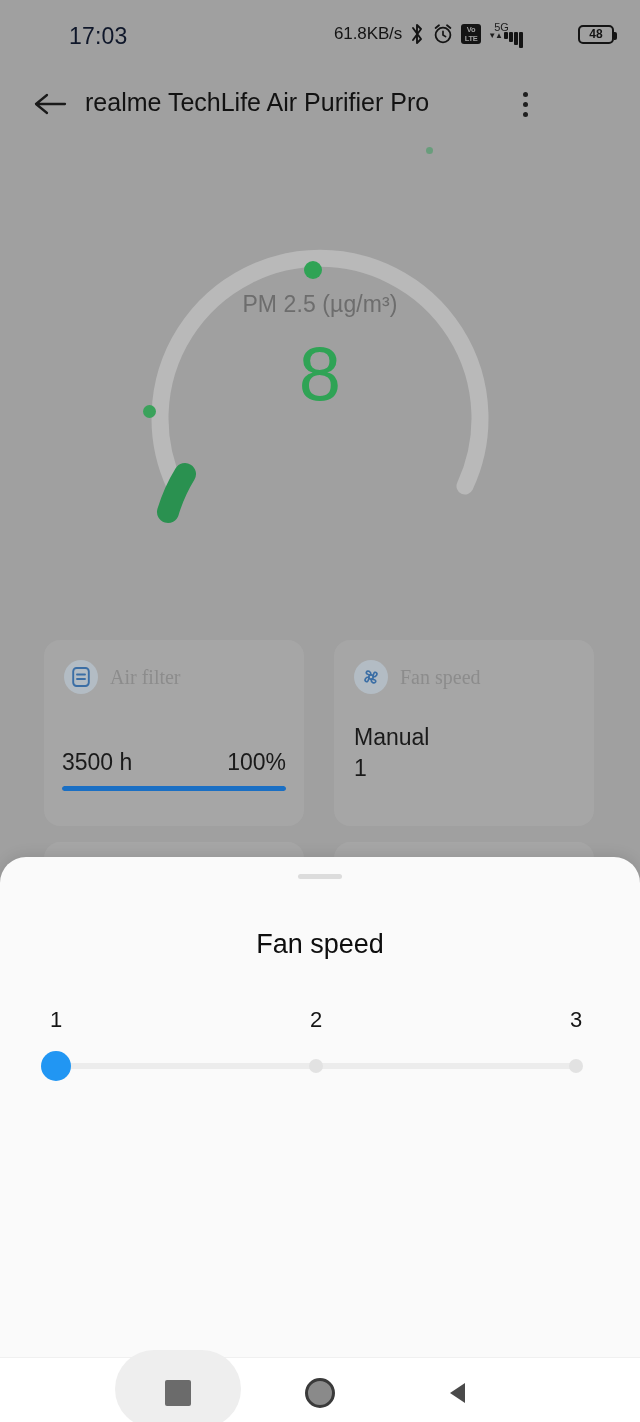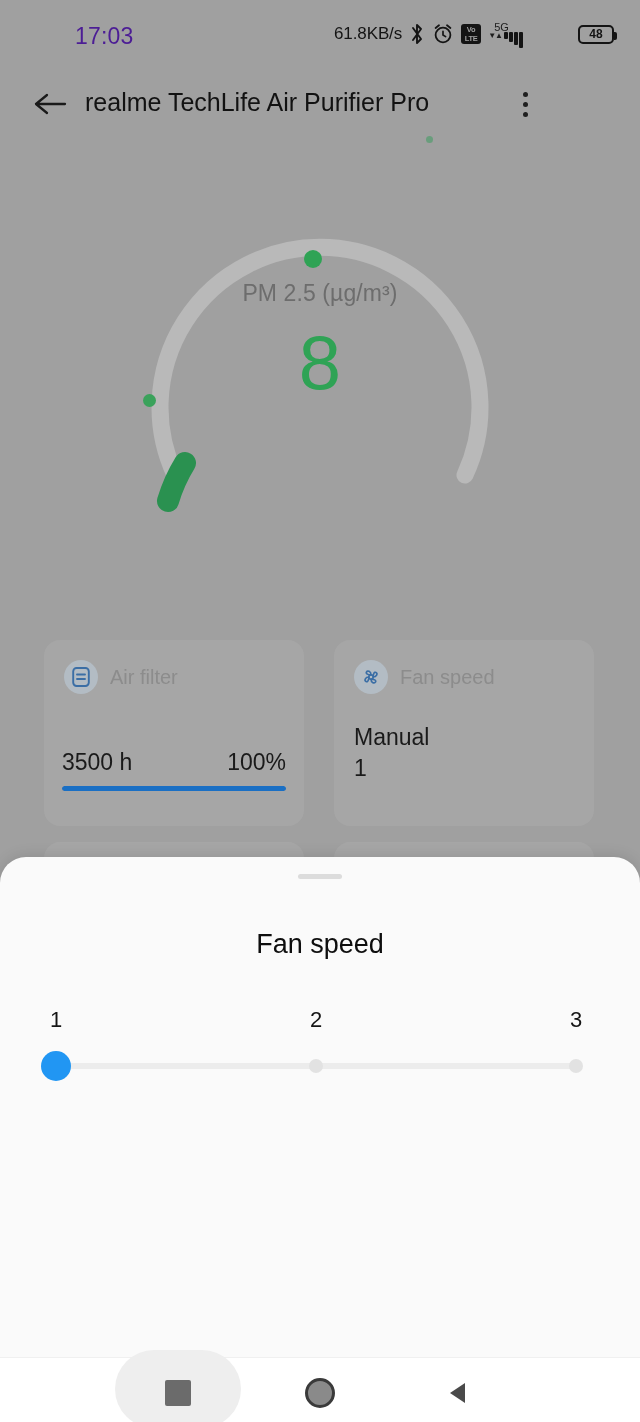--- a/index.html
+++ b/index.html
@@ -16,22 +16,22 @@
     position:absolute; left:0; top:0; width:640px; height:1357px;
     background:#a0a0a0;
   }
 
   
   #status-bar{
     position:absolute; left:0; top:0; width:640px; height:62px;
     display:flex; align-items:center; color:#1d1d1d;
   }
   #status-clock{
-    position:absolute; left:75px; top:23px;
-    font-size:23px; letter-spacing:.2px; color:#4c1d95;
+    position:absolute; left:69px; top:23px;
+    font-size:23px; letter-spacing:.2px; color:#0f172a;
   }
   #status-right{
     position:absolute; right:26px; top:22px;
     display:flex; align-items:center; gap:7px; height:24px;
   }
   #net-speed{ font-size:17px; color:#141414; letter-spacing:-.1px; }
   .sb-ic{ display:block; }
 
   .volte-box{
     width:20px;height:20px;background:#141414;border-radius:3px;
@@ -66,21 +66,21 @@
   }
   #menu-btn{
     position:absolute; right:20px; top:12px; width:40px;height:40px;
     display:flex;flex-direction:column;align-items:center;justify-content:center;
     gap:5px; cursor:pointer;
   }
   #menu-btn i{ width:5px;height:5px;border-radius:50%;background:#1f1f1f;display:block; }
 
   
   #gauge-wrap{
-    position:absolute; left:95px; top:145px; width:450px; height:400px;
+    position:absolute; left:95px; top:156px; width:450px; height:400px;
   }
   #gauge-svg{ position:absolute; left:0; top:0; }
   .g-dot{ position:absolute; border-radius:50%; }
   #gauge-center{
     position:absolute; left:0; top:0; width:450px;
     text-align:center;
   }
   #pm-label{ font-size:23px; color:#6d6d6d; margin-top:135px; letter-spacing:.1px;}
   #pm-value{ font-size:76px; color:#2fa355; line-height:86px; margin-top:13px; font-weight:400;}
   #aqi-badge{
@@ -96,21 +96,21 @@
   }
   #card-filter{ left:44px; top:640px; width:260px; height:186px; }
   #card-fan{   left:334px; top:640px; width:260px; height:186px; }
 
   .card-head{ display:flex; align-items:center; gap:12px; padding:20px 0 0 20px; }
   .ic-circ{
     width:34px;height:34px;border-radius:50%;
     background:rgba(190,205,220,.55);
     display:flex;align-items:center;justify-content:center; flex:0 0 34px;
   }
-  .card-title{ font-size:20px; color:#8c8c8c; }
+  .card-title{ font-size:20px; color:#8c8c8c;font-family:Liberation Serif, serif; }
 
   #filter-stats{
     display:flex; justify-content:space-between;
     padding:0 18px; margin-top:55px;
     font-size:23px; color:#1a1a1a;
   }
   #filter-bar-track{
     margin:10px 18px 0 18px; height:5px; border-radius:3px;
     background:rgba(140,140,140,.45); overflow:hidden;
   }

